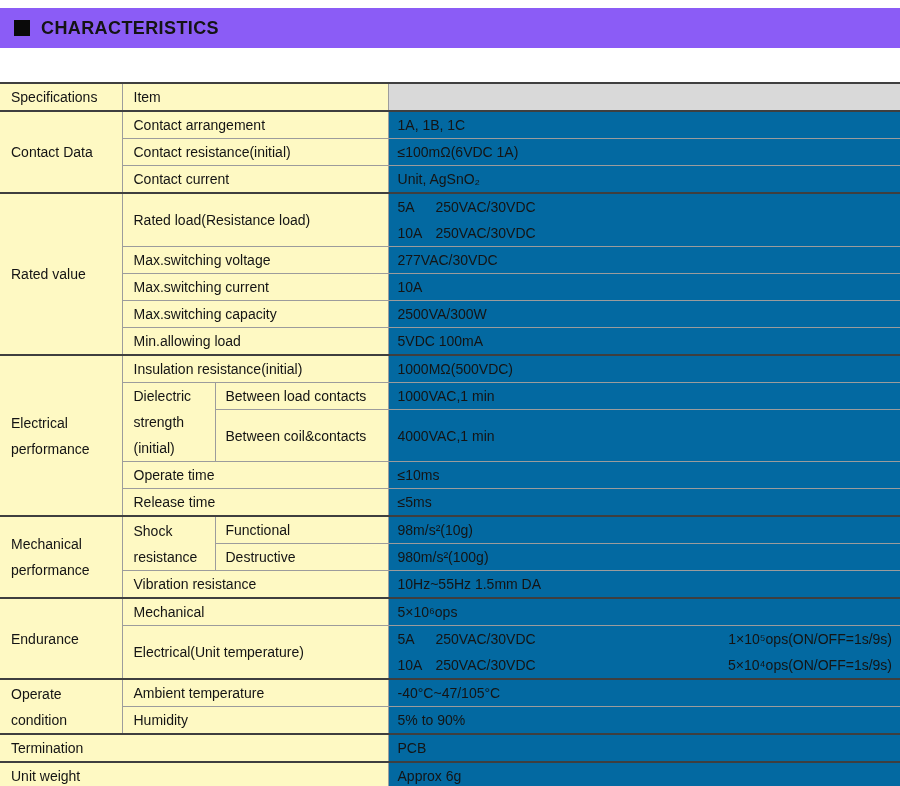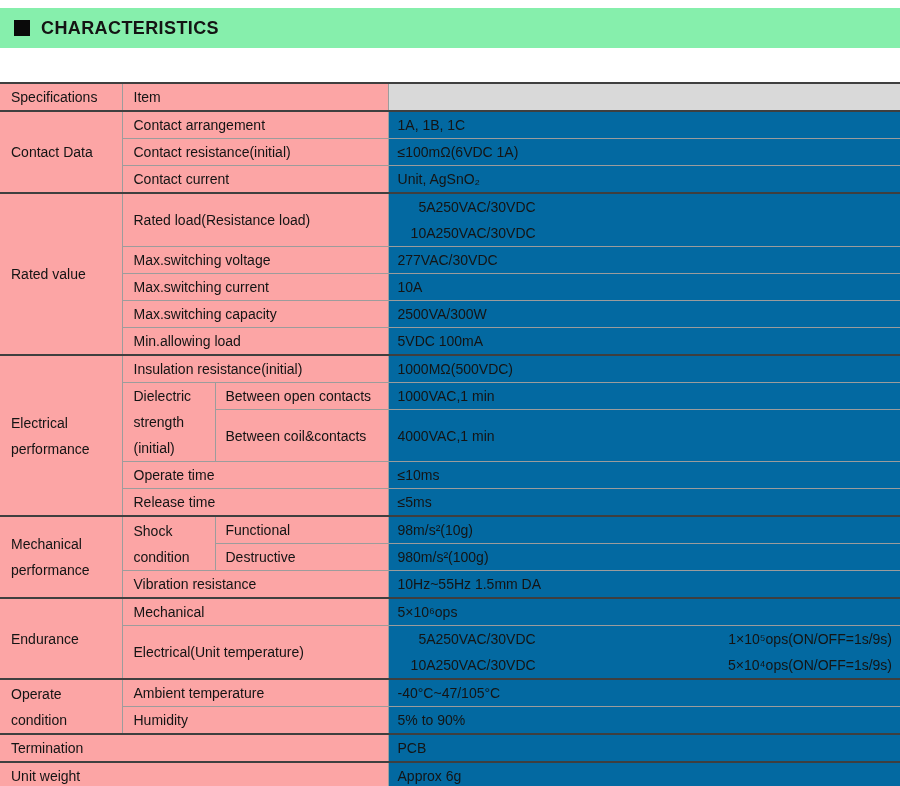--- a/index.html
+++ b/index.html
@@ -7,21 +7,21 @@
     padding: 0;
     width: 900px;
     height: 786px;
     background: #ffffff;
     font-family: "Liberation Sans", "DejaVu Sans", sans-serif;
     color: #141414;
   }
   .title-bar {
     margin-top: 8px;
     height: 40px;
-    background: #86efac;
+    background: #8b5cf6;
     display: flex;
     align-items: center;
     padding-left: 14px;
     box-sizing: border-box;
   }
   .title-square {
     width: 16px;
     height: 16px;
     background: #0a0a0a;
     margin-right: 11px;
@@ -42,32 +42,32 @@
     font-size: 14px;
   }
   td {
     border: 1px solid #9c9c9c;
     padding: 0 4px 0 11px;
     line-height: 26px;
     vertical-align: middle;
     overflow: hidden;
   }
   td.c1 { border-left: 0; }
-  td.g  { background: #fca5a5; }
+  td.g  { background: #fef9c3; }
   td.v  {
     background: #0369a1;
     border-right: 0;
     padding-left: 9px;
   }
   td.sub { padding-left: 10px; }
   tr.gs > td { border-top: 2px solid #3f3f3f; }
   tr.r26 { height: 26px; }
   tr.r52 { height: 52px; }
   tr.r53 { height: 53px; }
-  .vline { display: flex; line-height: 26px; text-align: right; }
+  .vline { display: flex; line-height: 26px; }
   .amp   { flex: 0 0 38px; }
   .ops   { margin-left: auto; padding-right: 4px; }
 </style>
 </head>
 <body>
 
 <div class="title-bar">
   <span class="title-square"></span>
   <span class="title-text">CHARACTERISTICS</span>
 </div>
@@ -132,39 +132,39 @@
     <td class="v">5VDC 100mA</td>
   </tr>
 
   <tr class="r26 gs">
     <td class="g c1" rowspan="5">Electrical performance</td>
     <td class="g" colspan="2">Insulation resistance(initial)</td>
     <td class="v">1000MΩ(500VDC)</td>
   </tr>
   <tr class="r26">
     <td class="g" rowspan="2">Dielectric strength (initial)</td>
-    <td class="g sub">Between open contacts</td>
+    <td class="g sub">Between load contacts</td>
     <td class="v">1000VAC,1 min</td>
   </tr>
   <tr class="r52">
     <td class="g sub">Between coil&amp;contacts</td>
     <td class="v">4000VAC,1 min</td>
   </tr>
   <tr class="r26">
     <td class="g" colspan="2">Operate time</td>
     <td class="v">≤10ms</td>
   </tr>
   <tr class="r26">
     <td class="g" colspan="2">Release time</td>
     <td class="v">≤5ms</td>
   </tr>
 
   <tr class="r26 gs">
     <td class="g c1" rowspan="3">Mechanical performance</td>
-    <td class="g" rowspan="2">Shock condition</td>
+    <td class="g" rowspan="2">Shock resistance</td>
     <td class="g sub">Functional</td>
     <td class="v">98m/s²(10g)</td>
   </tr>
   <tr class="r26">
     <td class="g sub">Destructive</td>
     <td class="v">980m/s²(100g)</td>
   </tr>
   <tr class="r26">
     <td class="g" colspan="2">Vibration resistance</td>
     <td class="v">10Hz~55Hz 1.5mm DA</td>

